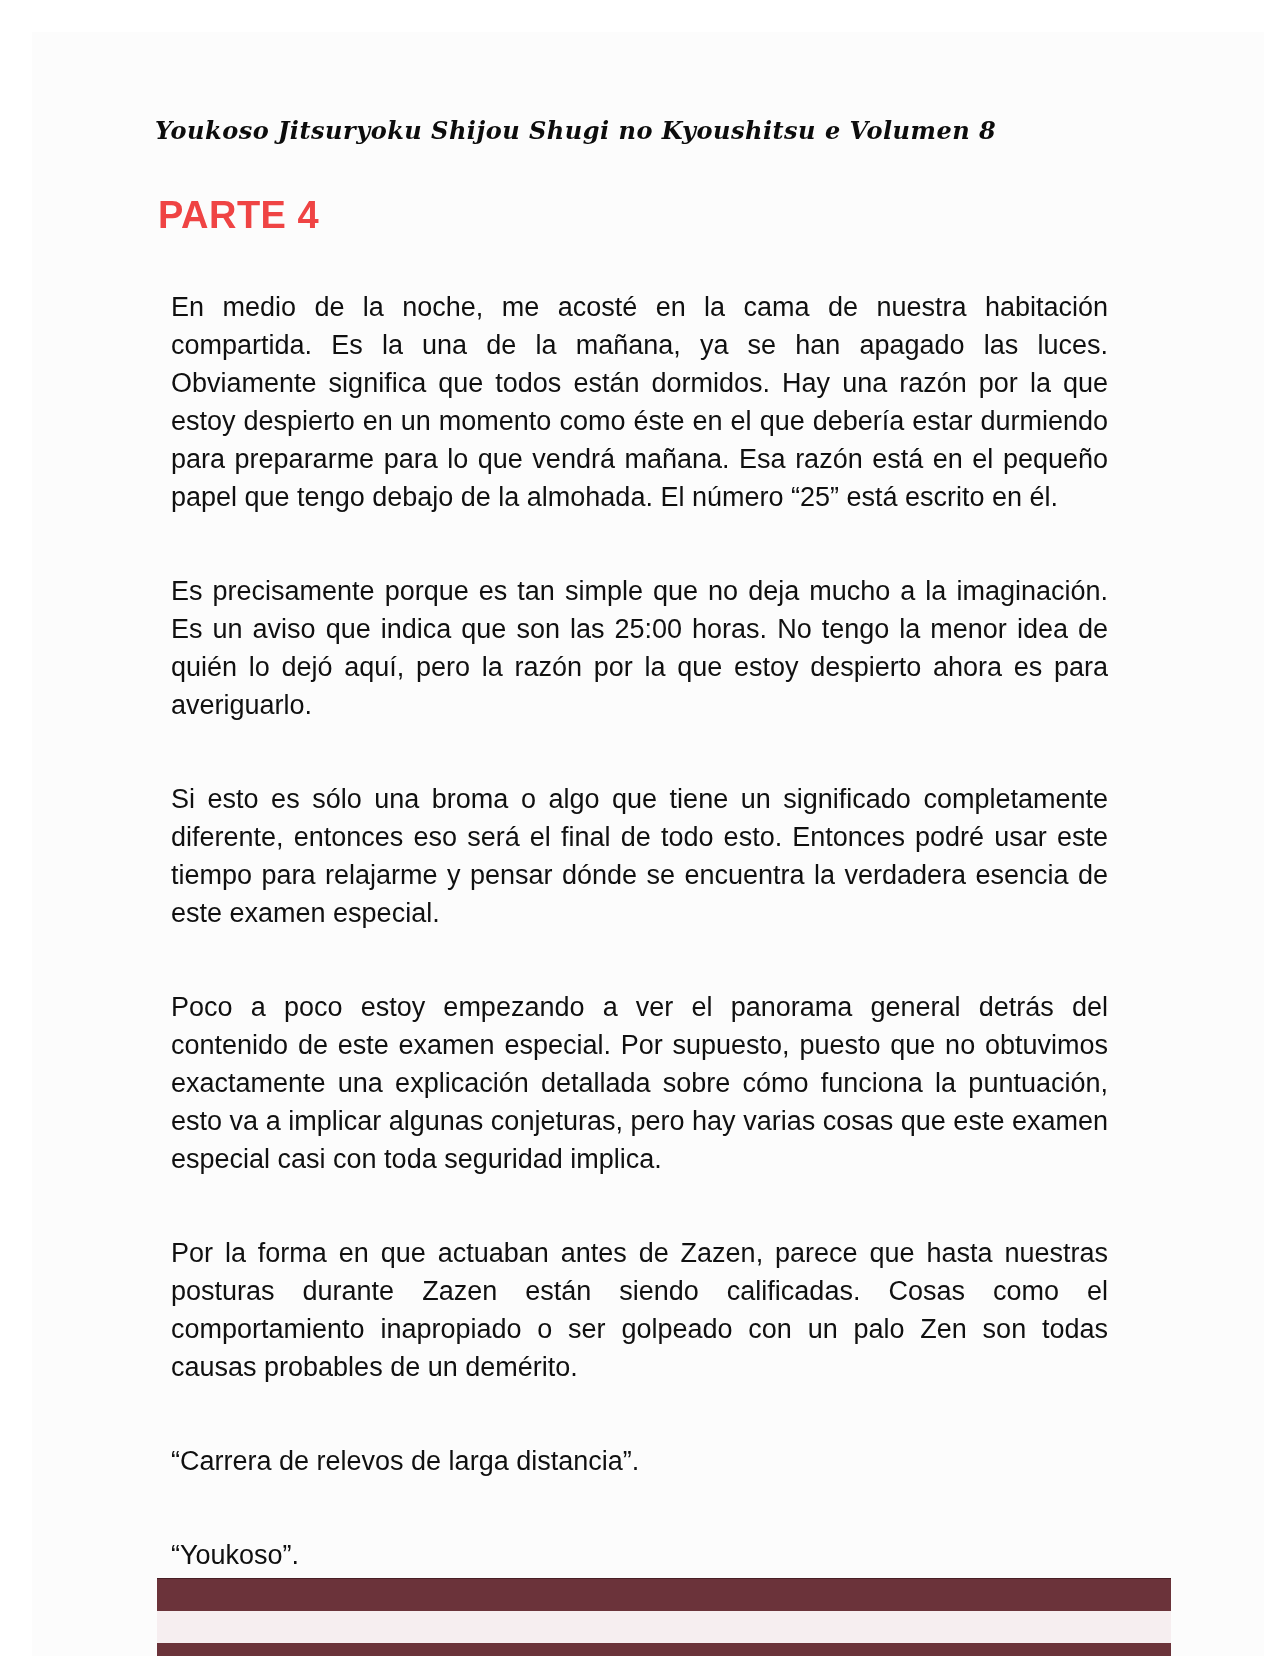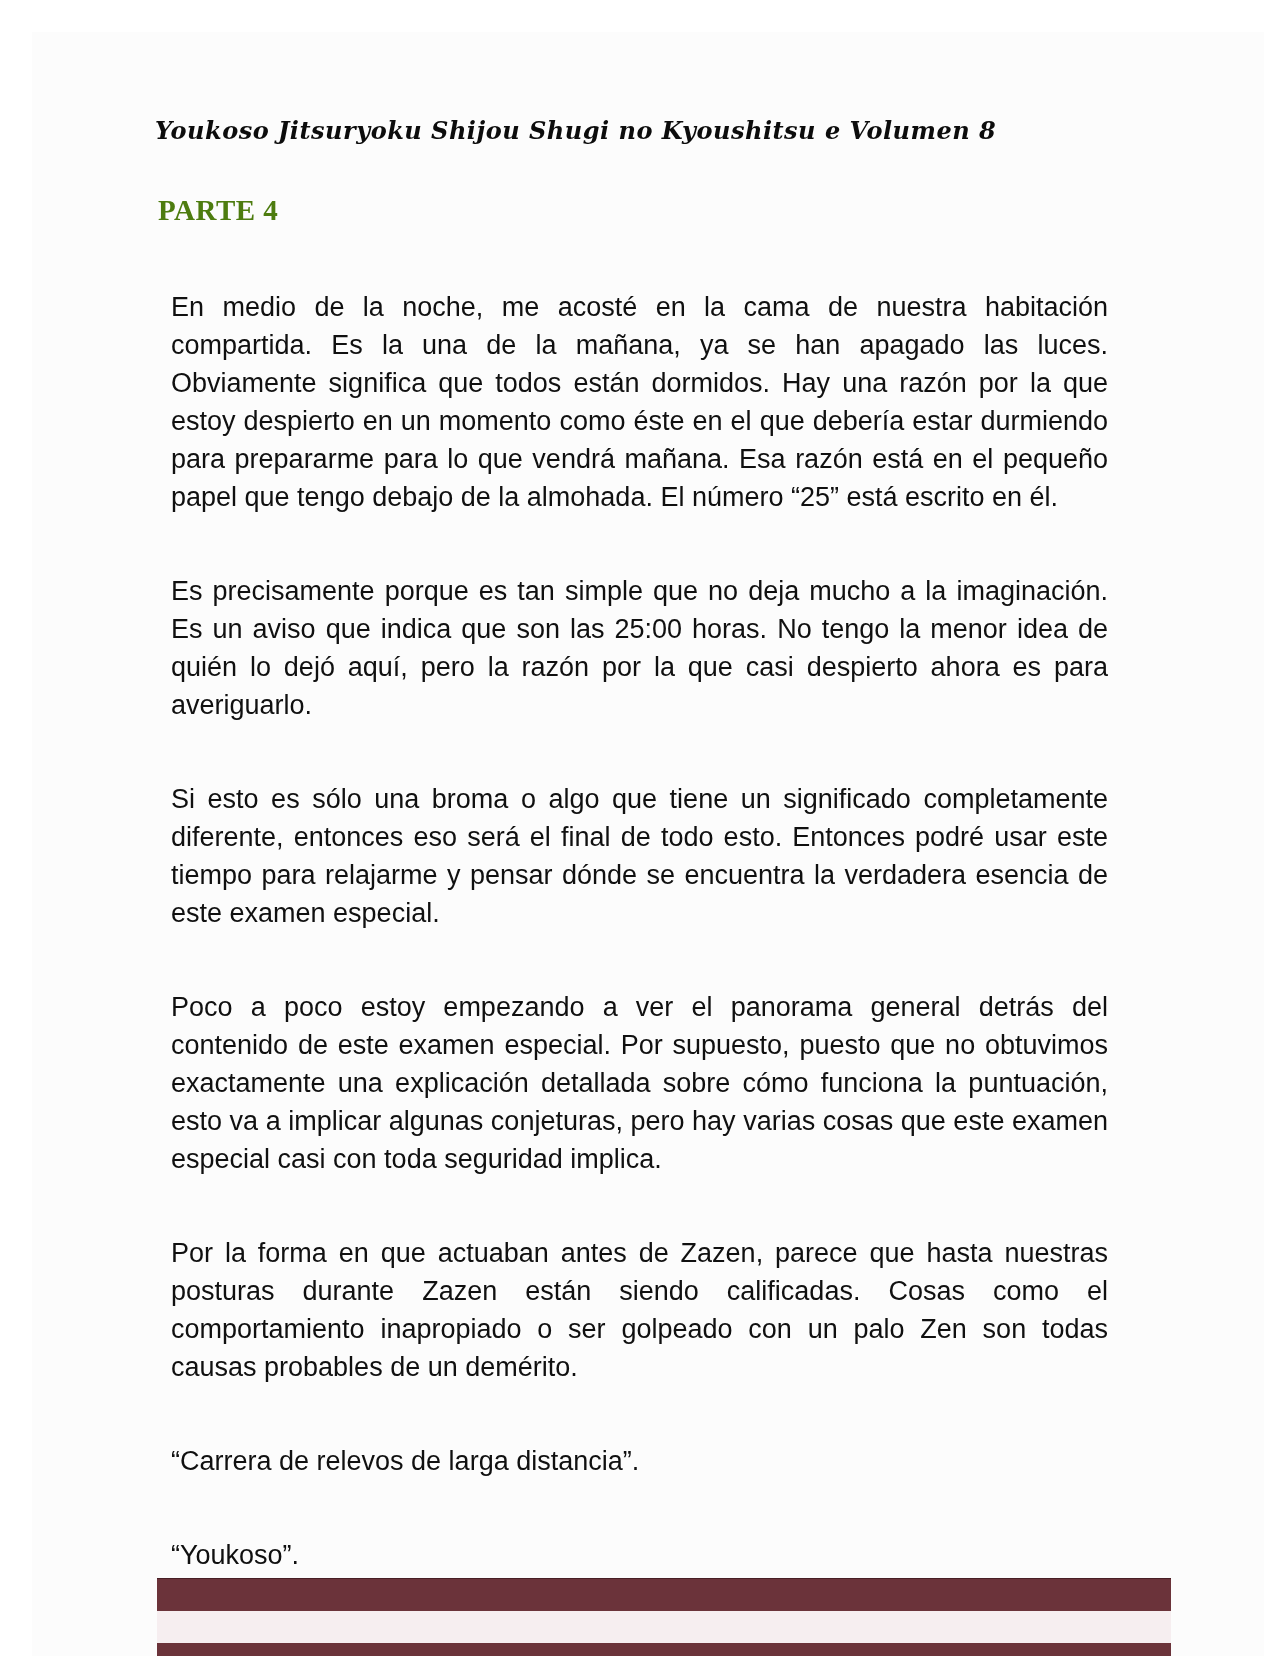--- a/index.html
+++ b/index.html
@@ -29,24 +29,24 @@
     font-weight: bold;
     font-size: 24px;
     letter-spacing: 0.5px;
     color: #0c0c0c;
     white-space: nowrap;
   }
   .page-title {
     position: absolute;
     left: 110px;
     top: 146px;
-    font-family: Liberation Serif, serif;
+    font-family: Liberation Sans, sans-serif;
     font-weight: bold;
-    font-size: 29px;
-    color: #4d7c0f;
+    font-size: 38px;
+    color: #ef4444;
     letter-spacing: 0.5px;
   }
   .body-text {
     position: absolute;
     left: 107px;
     top: 224px;
     width: 1001px;
     font-size: 27px;
     line-height: 38px;
     color: var(--text);
@@ -91,21 +91,21 @@
 <body>
 
 <div class="page">
 
   <div class="running-header">Youkoso Jitsuryoku Shijou Shugi no Kyoushitsu e Volumen 8</div>
 
   <h1 class="page-title">PARTE 4</h1>
 
   <div class="body-text">
       <p class="para">En medio de la noche, me acosté en la cama de nuestra habitación compartida. Es la una de la mañana, ya se han apagado las luces. Obviamente significa que todos están dormidos. Hay una razón por la que estoy despierto en un momento como éste en el que debería estar durmiendo para prepararme para lo que vendrá mañana. Esa razón está en el pequeño papel que tengo debajo de la almohada. El número “25” está escrito en él.</p>
-      <p class="para">Es precisamente porque es tan simple que no deja mucho a la imaginación. Es un aviso que indica que son las 25:00 horas. No tengo la menor idea de quién lo dejó aquí, pero la razón por la que casi despierto ahora es para averiguarlo.</p>
+      <p class="para">Es precisamente porque es tan simple que no deja mucho a la imaginación. Es un aviso que indica que son las 25:00 horas. No tengo la menor idea de quién lo dejó aquí, pero la razón por la que estoy despierto ahora es para averiguarlo.</p>
       <p class="para">Si esto es sólo una broma o algo que tiene un significado completamente diferente, entonces eso será el final de todo esto. Entonces podré usar este tiempo para relajarme y pensar dónde se encuentra la verdadera esencia de este examen especial.</p>
       <p class="para">Poco a poco estoy empezando a ver el panorama general detrás del contenido de este examen especial. Por supuesto, puesto que no obtuvimos exactamente una explicación detallada sobre cómo funciona la puntuación, esto va a implicar algunas conjeturas, pero hay varias cosas que este examen especial casi con toda seguridad implica.</p>
       <p class="para">Por la forma en que actuaban antes de Zazen, parece que hasta nuestras posturas durante Zazen están siendo calificadas. Cosas como el comportamiento inapropiado o ser golpeado con un palo Zen son todas causas probables de un demérito.</p>
       <p class="para">“Carrera de relevos de larga distancia”.</p>
       <p class="para">“Youkoso”.</p>
     </div>
 
   <div class="footer">
     <div class="footer-rule">
       <div class="rule-thick"></div>

